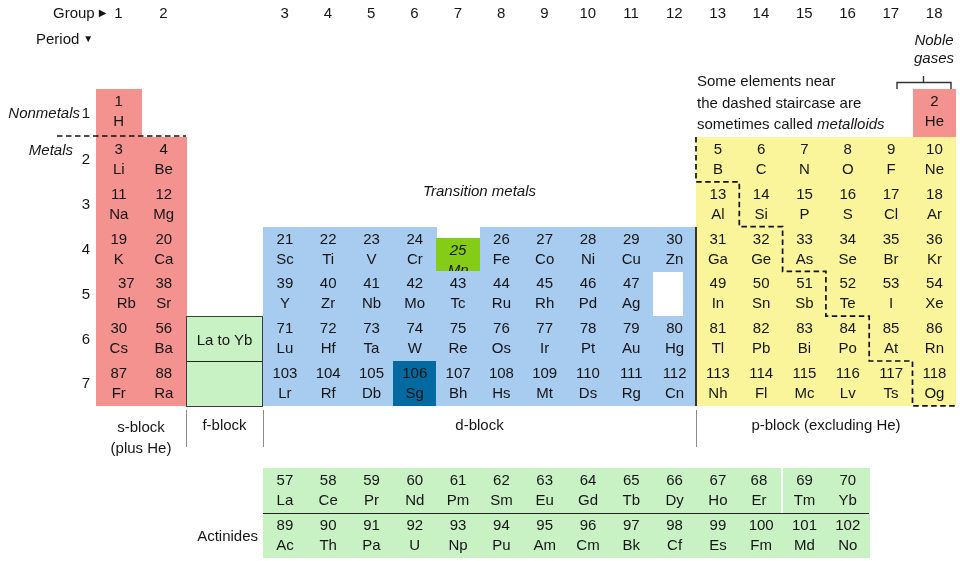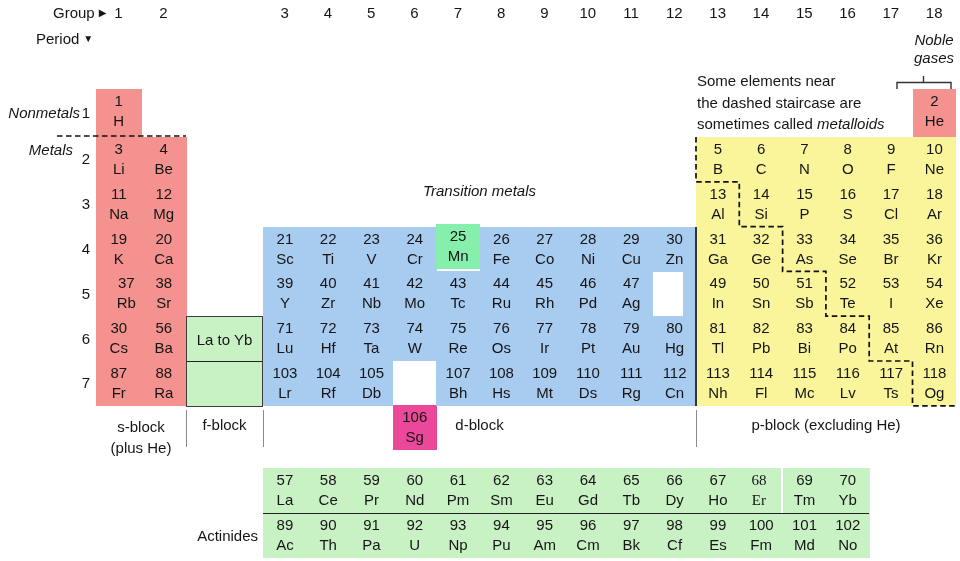--- a/index.html
+++ b/index.html
@@ -177,21 +177,21 @@
         <div class="sy">Ti</div>
       </div>
       <div class="cell" style="left: 349.6px; top: 226.6px; width: 43.8px; height: 45.3px; background: rgb(168, 203, 240);">
         <div class="z">23</div>
         <div class="sy">V</div>
       </div>
       <div class="cell" style="left: 392.9px; top: 226.6px; width: 43.8px; height: 45.3px; background: rgb(168, 203, 240);">
         <div class="z">24</div>
         <div class="sy">Cr</div>
       </div>
-      <div class="cell" style="left: 436.2px; top: 224px; width: 43.8px; height: 45.3px; background: #86efac;">
+      <div class="cell" style="left: 436.2px; top: 238px; width: 43.8px; height: 45.3px; background: #84cc16; font-style: italic;">
         <div class="z">25</div>
         <div class="sy">Mn</div>
       </div>
       <div class="cell" style="left: 479.5px; top: 226.6px; width: 43.8px; height: 45.3px; background: rgb(168, 203, 240);">
         <div class="z">26</div>
         <div class="sy">Fe</div>
       </div>
       <div class="cell" style="left: 522.8px; top: 226.6px; width: 43.8px; height: 45.3px; background: rgb(168, 203, 240);">
         <div class="z">27</div>
         <div class="sy">Co</div>
@@ -389,21 +389,21 @@
         <div class="sy">Lr</div>
       </div>
       <div class="cell" style="left: 306.3px; top: 361px; width: 43.8px; height: 45.3px; background: rgb(168, 203, 240);">
         <div class="z">104</div>
         <div class="sy">Rf</div>
       </div>
       <div class="cell" style="left: 349.6px; top: 361px; width: 43.8px; height: 45.3px; background: rgb(168, 203, 240);">
         <div class="z">105</div>
         <div class="sy">Db</div>
       </div>
-      <div class="cell" style="left: 392.9px; top: 361px; width: 43.8px; height: 45.3px; background: #ec4899; margin-top: 44px;">
+      <div class="cell" style="left: 392.9px; top: 361px; width: 43.8px; height: 45.3px; background: #0369a1;">
         <div class="z">106</div>
         <div class="sy">Sg</div>
       </div>
       <div class="cell" style="left: 436.2px; top: 361px; width: 43.8px; height: 45.3px; background: rgb(168, 203, 240);">
         <div class="z">107</div>
         <div class="sy">Bh</div>
       </div>
       <div class="cell" style="left: 479.5px; top: 361px; width: 43.8px; height: 45.3px; background: rgb(168, 203, 240);">
         <div class="z">108</div>
         <div class="sy">Hs</div>
@@ -495,21 +495,21 @@
         <div class="sy">Tb</div>
       </div>
       <div class="cell" style="left: 652.7px; top: 468px; width: 43.8px; height: 45.3px; background: rgb(200, 242, 196);">
         <div class="z">66</div>
         <div class="sy">Dy</div>
       </div>
       <div class="cell" style="left: 696px; top: 468px; width: 43.8px; height: 45.3px; background: rgb(200, 242, 196);">
         <div class="z">67</div>
         <div class="sy">Ho</div>
       </div>
-      <div class="cell" style="left: 737px; top: 468px; width: 43.8px; height: 45.3px; background: rgb(200, 242, 196); font-family: Liberation Serif, serif;">
+      <div class="cell" style="left: 737px; top: 468px; width: 43.8px; height: 45.3px; background: rgb(200, 242, 196);">
         <div class="z">68</div>
         <div class="sy">Er</div>
       </div>
       <div class="cell" style="left: 782.6px; top: 468px; width: 43.8px; height: 45.3px; background: rgb(200, 242, 196);">
         <div class="z">69</div>
         <div class="sy">Tm</div>
       </div>
       <div class="cell" style="left: 825.9px; top: 468px; width: 43.8px; height: 45.3px; background: rgb(200, 242, 196);">
         <div class="z">70</div>
         <div class="sy">Yb</div>

